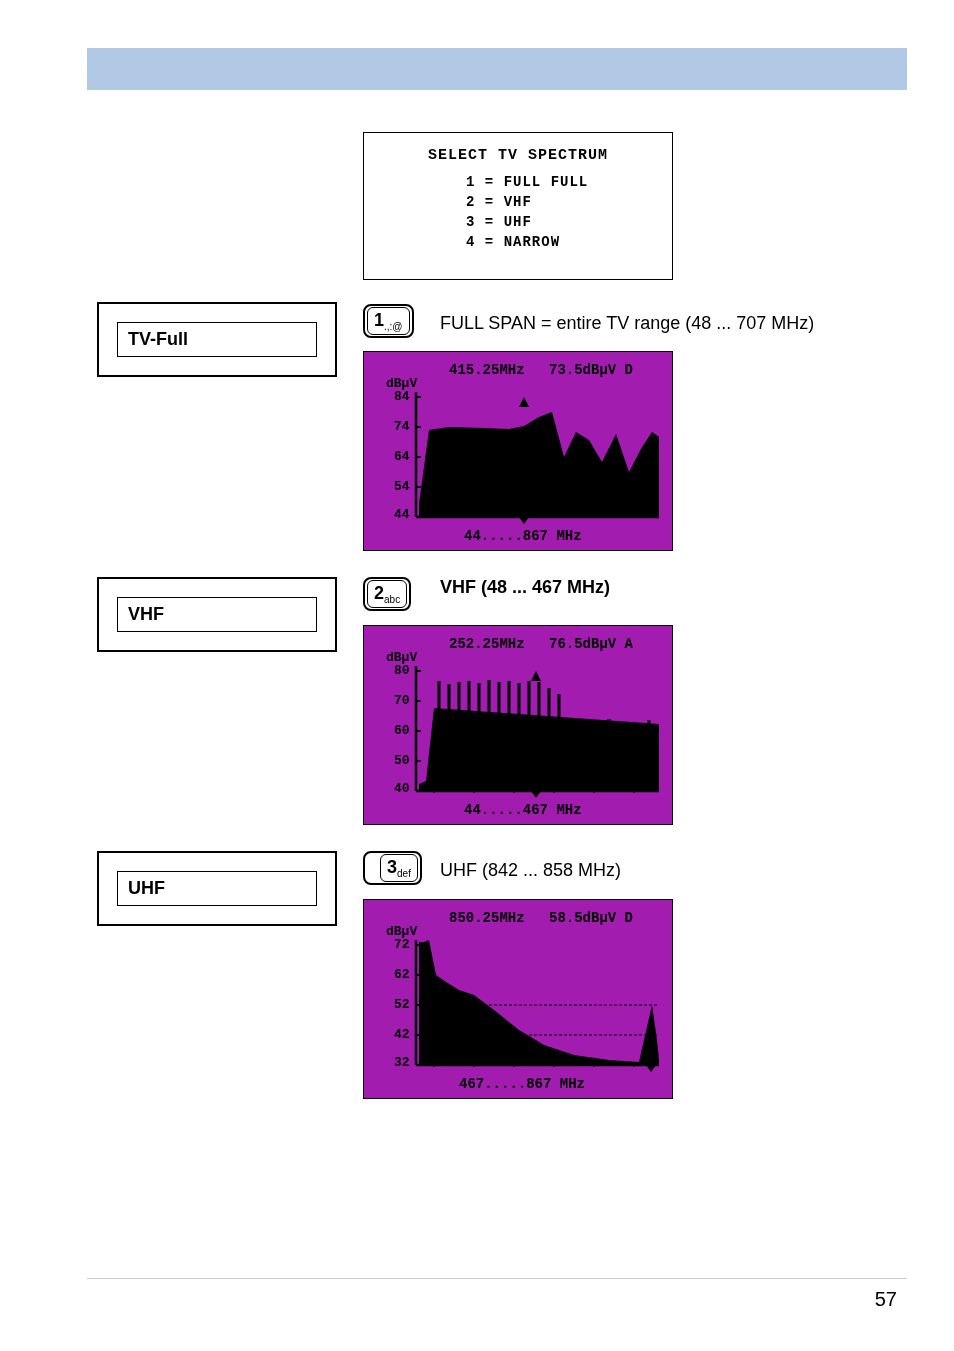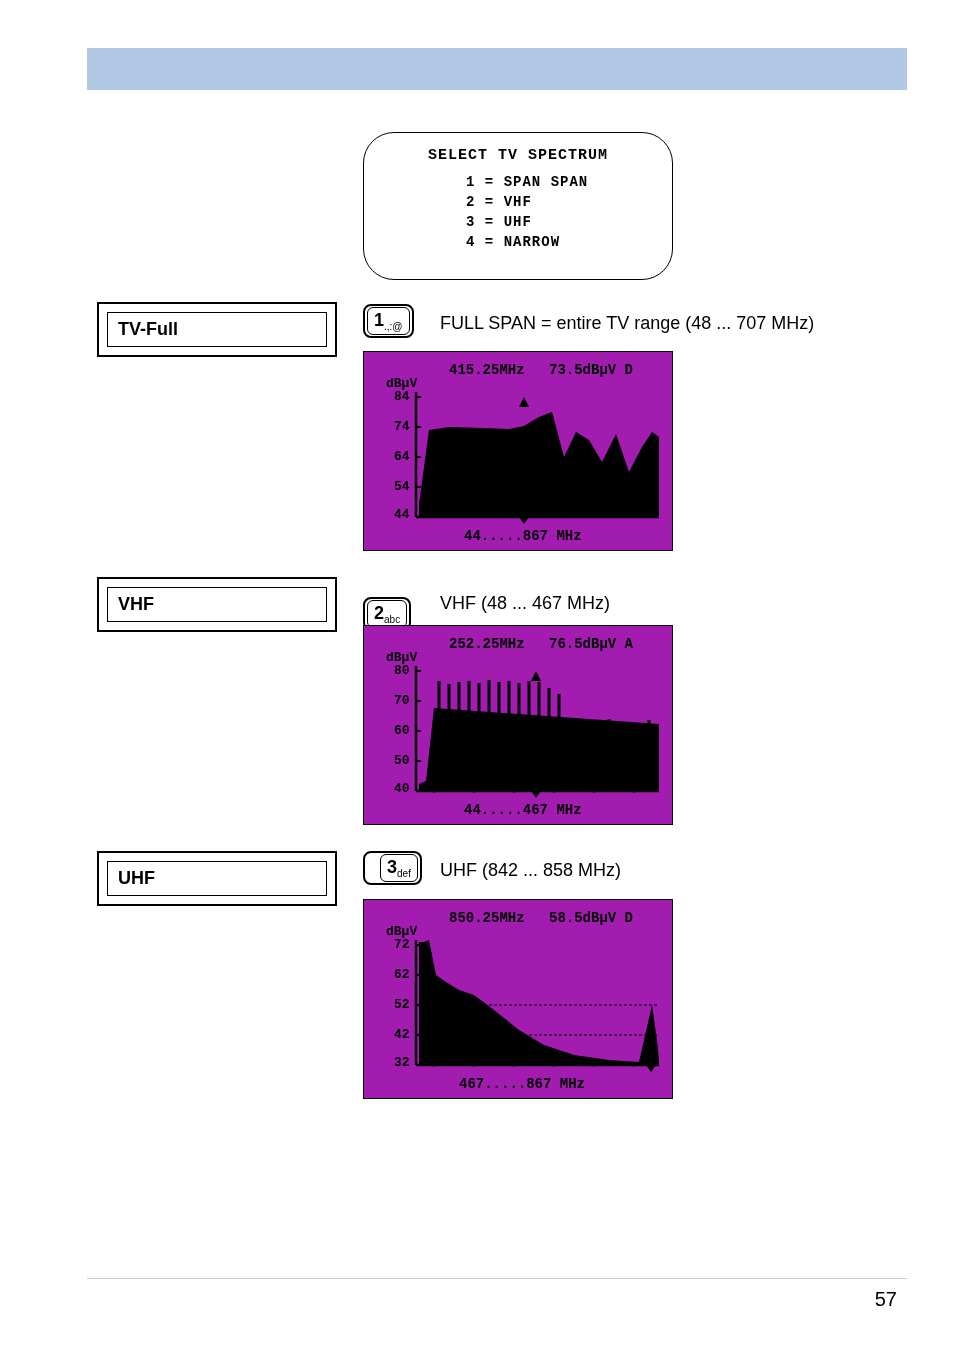--- a/index.html
+++ b/index.html
@@ -1,52 +1,52 @@
 <!DOCTYPE html>
 <html><head>
   <meta charset="utf-8">
   <style>
     * { margin: 0; padding: 0; box-sizing: border-box; }
     body { font-family: Arial, Helvetica, sans-serif; background: #fff; width: 954px; height: 1351px; position: relative; }
     .top-banner { position: absolute; top: 48px; left: 87px; width: 820px; height: 42px; background: #b1c9e4; }
     .menu-screen { position: absolute; border: 1px solid #000; background: #fff; font-family: "Courier New", monospace; font-weight: bold; }
-    .menu-box { top: 132px; left: 363px; width: 310px; height: 148px; padding: 14px 0 0 0; text-align: center; border-radius: 31px; }
+    .menu-box { top: 132px; left: 363px; width: 310px; height: 148px; padding: 14px 0 0 0; text-align: center; }
     .menu-title { font-size: 15px; letter-spacing: 1px; margin-bottom: 10px; }
     .menu-line { font-size: 14px; text-align: left; padding-left: 102px; margin-bottom: 4px; letter-spacing: 1px; }
-    .side-label-wrap { position: absolute; left: 97px; width: 240px; border: 2.5px solid #000; padding: 8px; }
+    .side-label-wrap { position: absolute; left: 97px; width: 240px; border: 2.5px solid #000; padding: 18px; }
     .side-label-inner { border: 1px solid #000; padding: 6px 10px; font-weight: bold; font-size: 18px; }
     .side-tvfull { top: 302px; }
     .side-vhf { top: 577px; }
     .side-uhf { top: 851px; }
     .key-btn { position: absolute; left: 363px; border: 2px solid #000; border-radius: 8px; background: #fff; padding: 1px 2px; }
     .key-btn-inner { border: 1px solid #000; border-radius: 6px; padding: 2px 6px; font-family: Arial; }
     .key-num { font-size: 18px; font-weight: bold; }
     .key-sub { font-size: 10px; vertical-align: sub; }
     .key1 { top: 304px; }
-    .key2 { top: 577px; margin-top: 20px; }
+    .key2 { top: 577px; }
     .key3 { top: 851px; padding-left: 15px; }
     .desc-text { position: absolute; left: 440px; font-size: 18px; }
     .desc1 { top: 313px; }
-    .desc2 { top: 593px; }
+    .desc2 { top: 577px; font-weight: bold; }
     .desc3 { top: 860px; }
     .chart-box { position: absolute; left: 363px; width: 310px; height: 200px; border: 1px solid #000; background: #a21caf; }
     .chartA { top: 351px; }
     .chartB { top: 625px; }
     .chartC { top: 899px; text-decoration: underline; }
     .page-num { position: absolute; bottom: 40px; right: 57px; font-size: 20px; margin-top: 8px; }
     .footer-line { position: absolute; bottom: 72px; left: 87px; width: 820px; height: 1px; background: #ccc; }
   </style>
 </head>
 <body>
 
 <div class="top-banner"></div>
 
 <div class="menu-screen menu-box">
   <div class="menu-title">SELECT TV SPECTRUM</div>
-  <div class="menu-line"><span>1</span> = <span>SPAN SPAN</span></div>
+  <div class="menu-line"><span>1</span> = <span>FULL FULL</span></div>
   <div class="menu-line"><span>2</span> = <span>VHF</span></div>
   <div class="menu-line"><span>3</span> = <span>UHF</span></div>
   <div class="menu-line"><span>4</span> = <span>NARROW</span></div>
 </div>
 
 <div class="side-label-wrap side-tvfull">
   <div class="side-label-inner">TV-Full</div>
 </div>
 <div class="key-btn key1">
   <div class="key-btn-inner">

